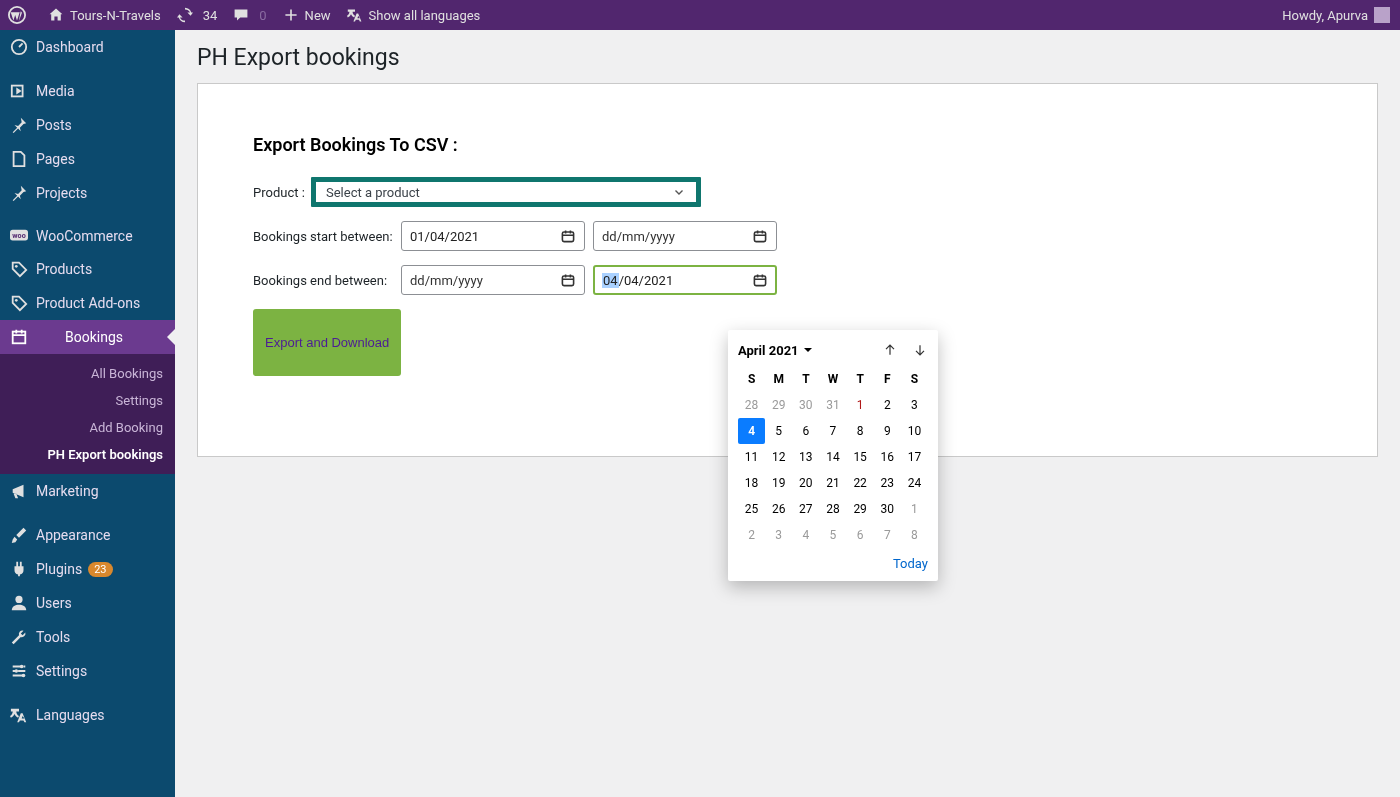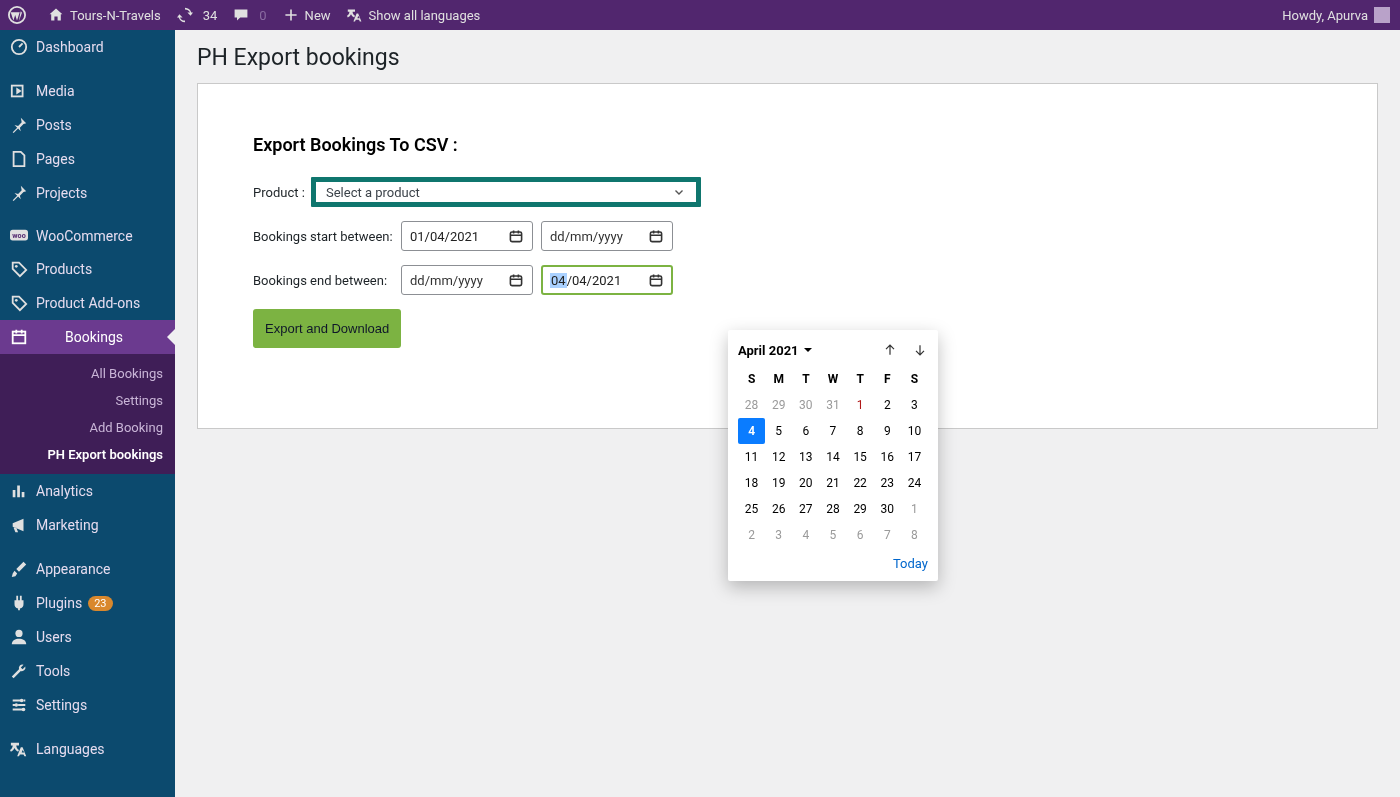--- a/index.html
+++ b/index.html
@@ -138,21 +138,21 @@
     border-radius: 1px;
     background: #fff;
     padding: 0 10px;
     display: flex;
     align-items: center;
     justify-content: space-between;
     color: #3c434a;
     cursor: pointer;
   }
   .date-input {
-    width: 132px;
+    width: 184px;
     height: 30px;
     border: 1px solid #8c8f94;
     border-radius: 3px;
     background: #fff;
     padding: 0 8px;
     display: flex;
     align-items: center;
     justify-content: space-between;
     color: #222;
     margin-right: 8px;
@@ -162,23 +162,23 @@
   .date-input.focused {
     border: 2px solid #7cb342;
     padding: 0 7px;
   }
   .seg-sel {
     background: #aad1ff;
     padding: 0 1px;
   }
   .btn {
     background: #7cb342;
-    color: #0f172a;
+    color: #4c1d95;
     border: none;
-    padding: 12px 12px;
+    padding: 26px 12px;
     font-size: 13px;
     cursor: pointer;
     border-radius: 3px;
   }
   .datepicker {
     position: absolute;
     top: 300px;
     left: 553px;
     width: 210px;
     background: #fff;
@@ -340,26 +340,20 @@
           <rect x="3" y="4" width="14" height="13" fill="none" stroke="#fff" stroke-width="2"></rect>
           <path d="M3 8h14M7 2v4M13 2v4" stroke="#fff" stroke-width="2"></path>
         </svg>
       <span>Bookings</span>
     </div>
     <div class="submenu">
       <div class="submenu-item">All Bookings</div>
       <div class="submenu-item">Settings</div>
       <div class="submenu-item">Add Booking</div>
       <div class="submenu-item current">PH Export bookings</div>
-    </div>
-    <div class="menu-item">
-      <svg width="18" height="18" viewBox="0 0 20 20" fill="#e0e0e0">
-          <path d="M3 17V9h3v8zm5 0V4h3v13zm5 0v-6h3v6z"></path>
-        </svg>
-      <span>Analytics</span>
     </div>
     <div class="menu-item">
       <svg width="18" height="18" viewBox="0 0 20 20" fill="#e0e0e0">
           <path d="M3 8l12-5v14L3 12zM4 13l2 5h3l-2-5z"></path>
         </svg>
       <span>Marketing</span>
     </div>
     <div class="menu-sep"></div>
     <div class="menu-item">
       <svg width="18" height="18" viewBox="0 0 20 20" fill="#e0e0e0">

